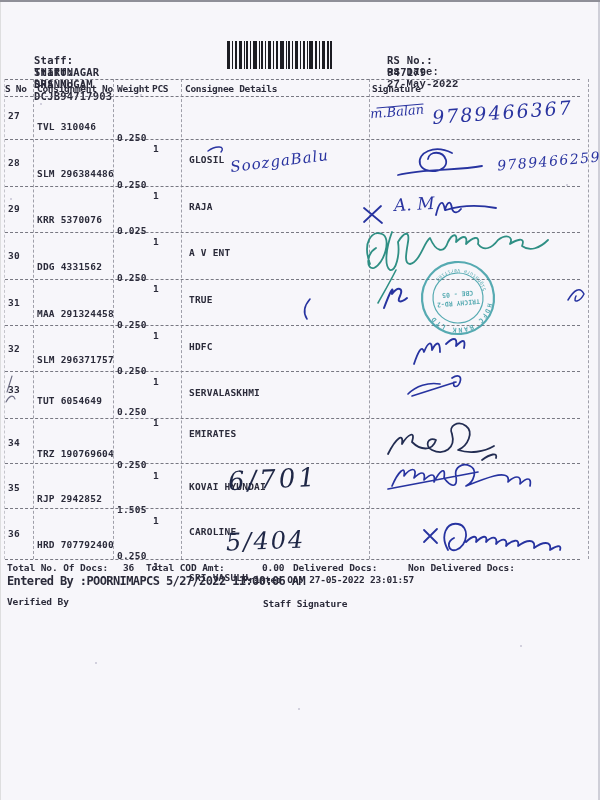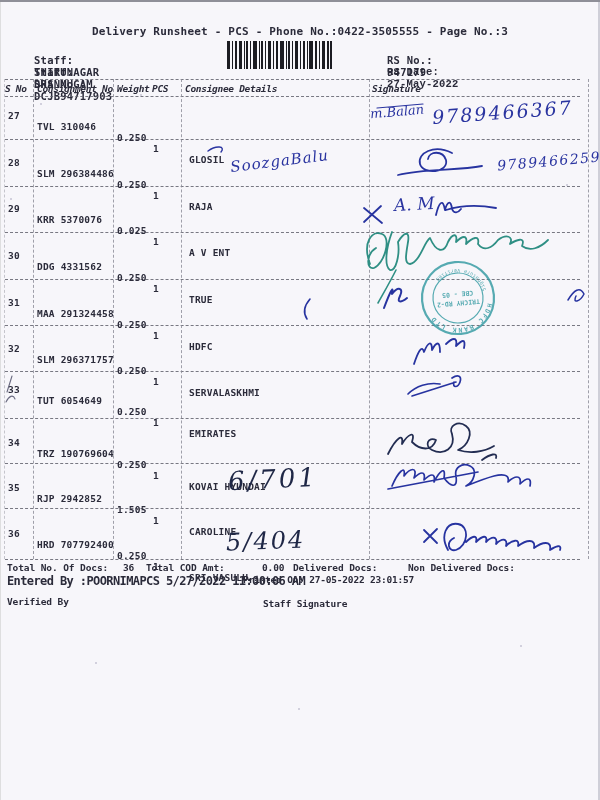--- a/index.html
+++ b/index.html
@@ -8,38 +8,37 @@
     background:#f7f6fa;overflow:hidden;
     font-family:"DejaVu Sans Mono",monospace;
     border-top:2px solid #8f8f98;
     box-shadow:inset -2px 0 0 #cfcfd8, inset 1px 0 0 #dededf;
   }
   .abs{position:absolute;}
   .print{font-family:"DejaVu Sans Mono",monospace;font-weight:bold;color:#2b2b3a;white-space:pre;}
   .title{width:580px;left:10px;top:7px;text-align:center;font-size:11.5px;letter-spacing:.4px;}
   .subtitle{width:580px;left:10px;top:23px;text-align:center;font-size:11px;letter-spacing:.2px;}
   .info{font-size:10.5px;letter-spacing:.2px;}
-  .hdr{font-size:9.5px;letter-spacing:-.3px;font-style:italic;}
+  .hdr{font-size:9.5px;letter-spacing:-.3px;}
   .cell{font-size:9.5px;letter-spacing:.2px;}
   .row span{position:absolute;}
   .sno{left:8px;} .con{left:37px;} .wt{left:117px;} .pcs{left:153px;} .cons{left:189px;}
   .hline{left:5px;width:575px;height:0;border-top:1.4px dashed #63636e;opacity:.85;}
   .vline{top:77px;height:480px;width:0;border-left:1.3px dashed #8a8a96;opacity:.8;}
   .hw{font-family:"DejaVu Serif",serif;font-style:italic;color:#2a34a0;white-space:pre;}
   .foot1{font-size:9.5px;letter-spacing:-.1px;}
   .foot2{font-size:12px;letter-spacing:-.6px;}
   .noise{width:2px;height:2px;background:#c6c3d3;border-radius:50%;}
   svg.overlay{position:absolute;left:0;top:0;pointer-events:none;}
 </style>
 </head>
 <body>
 
 <div class="page">
 
-  <div class="abs print subtitle">Delivery Runsheet - PCS - Phone No.:0422-3505555 - Page No.:3</div>
 
   <div class="abs print info" style="left:8px;top:40px;">
     <span>Staff:</span>
     <span>THIRUNAGAR</span>
   </div>
   <div class="abs print info" style="left:8px;top:52px;">
     <span>Staff:</span>
     <span>SHANMUGAM</span>
   </div>
   <div class="abs print info" style="left:8px;top:64px;">

